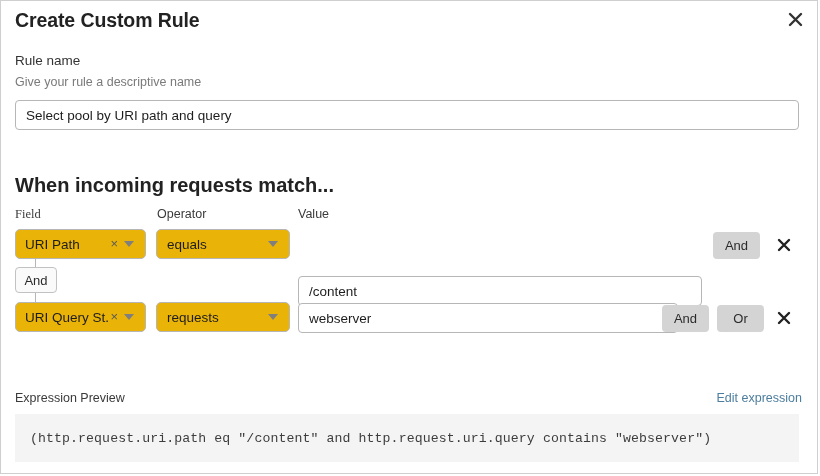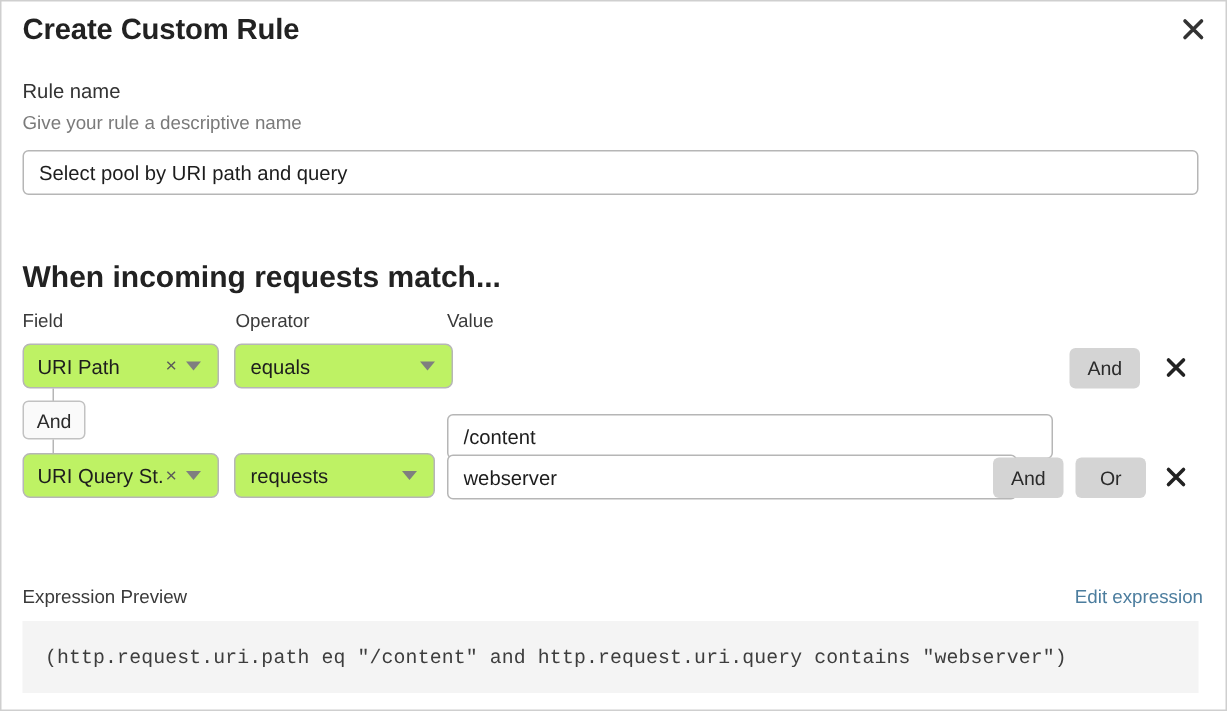--- a/index.html
+++ b/index.html
@@ -85,37 +85,37 @@
   .section-heading {
     position: absolute;
     left: 14px;
     top: 173px;
     font-size: 20px;
     font-weight: bold;
     color: #222222;
   }
 
   
-  #col-field    { left: 14px;  top: 206px; }
+  #col-field    { left: 14px;  top: 206px; font-family: Liberation Serif, serif; }
   #col-operator { left: 156px; top: 206px; }
   #col-value    { left: 297px; top: 206px; }
   .col-head {
     position: absolute;
     font-size: 12.5px;
     color: #3a3a3a;
   }
 
   
   .select-box {
     position: absolute;
     box-sizing: border-box;
     height: 30px;
     border: 1px solid #b6b6b6;
     border-radius: 5px;
-    background: #bef264;
+    background: #eab308;
     display: flex;
     align-items: center;
     cursor: pointer;
     user-select: none;
   }
   .select-value {
     flex: 1 1 auto;
     font-size: 13.5px;
     color: #1d1d1d;
     padding-left: 9px;
@@ -165,21 +165,21 @@
     background: transparent;
     padding: 0;
     cursor: pointer;
     display: flex;
     align-items: center;
     justify-content: center;
   }
 
   
   #r1-field    { left: 14px;  top: 228px; width: 131px; }
-  #r1-operator { left: 155px; top: 228px; width: 146px; }
+  #r1-operator { left: 155px; top: 228px; width: 134px; }
   #r1-value    { left: 297px; top: 229px; width: 404px; height: 30px; margin-top: 46px; }
   #r1-and      { left: 712px; top: 231px; width: 47px; }
   #r1-delete   { left: 772px; top: 233px; }
 
   
   .connector-line {
     position: absolute;
     left: 34px;
     width: 1px;
     background: #b6b6b6;

